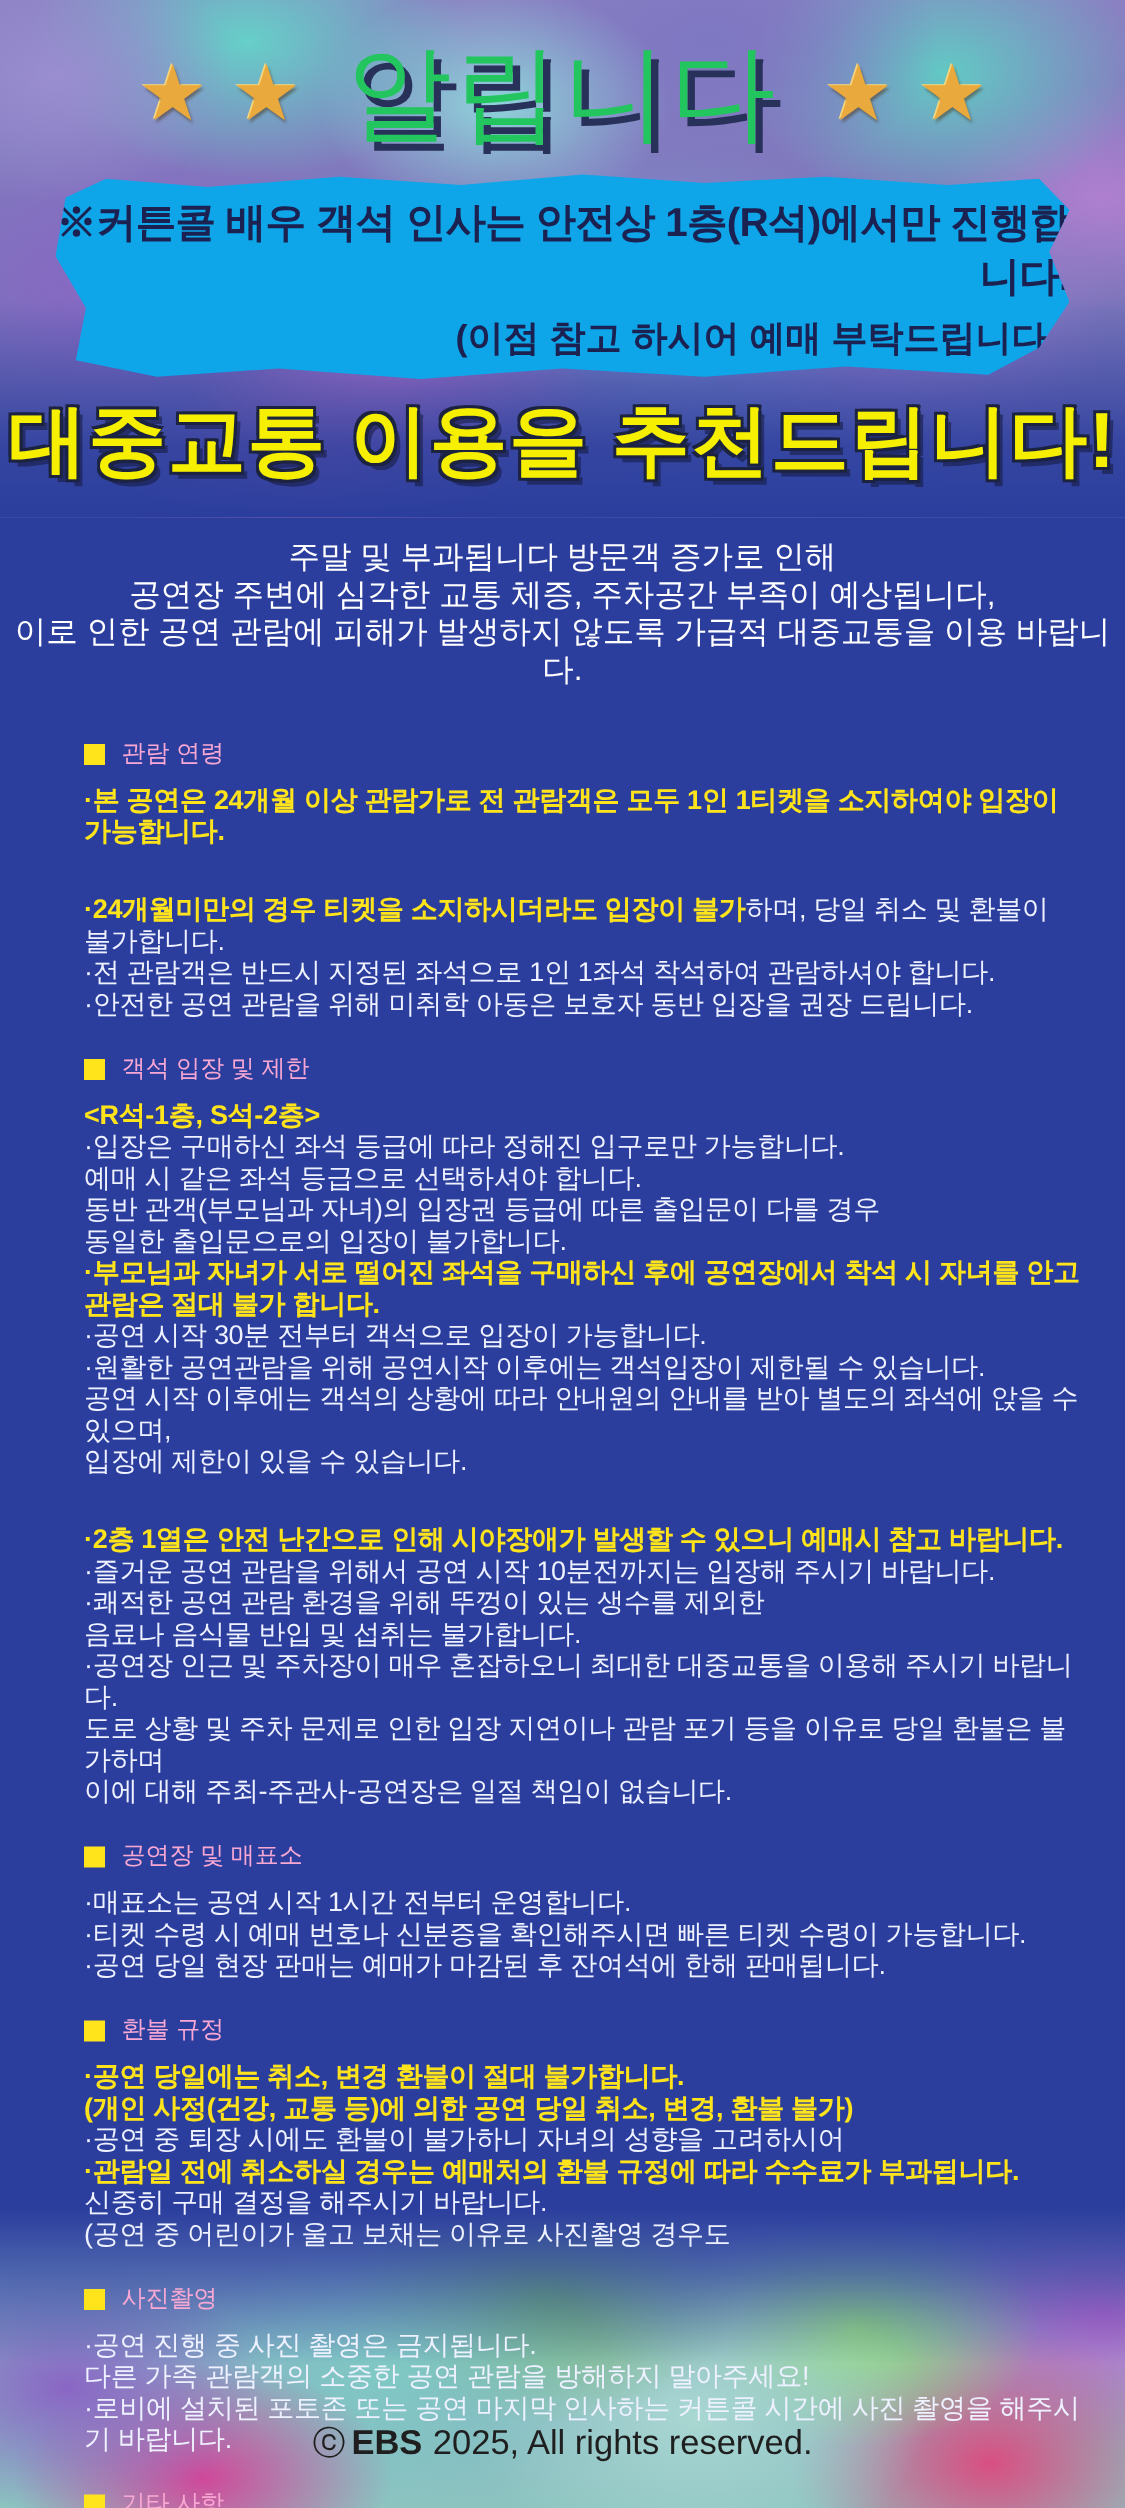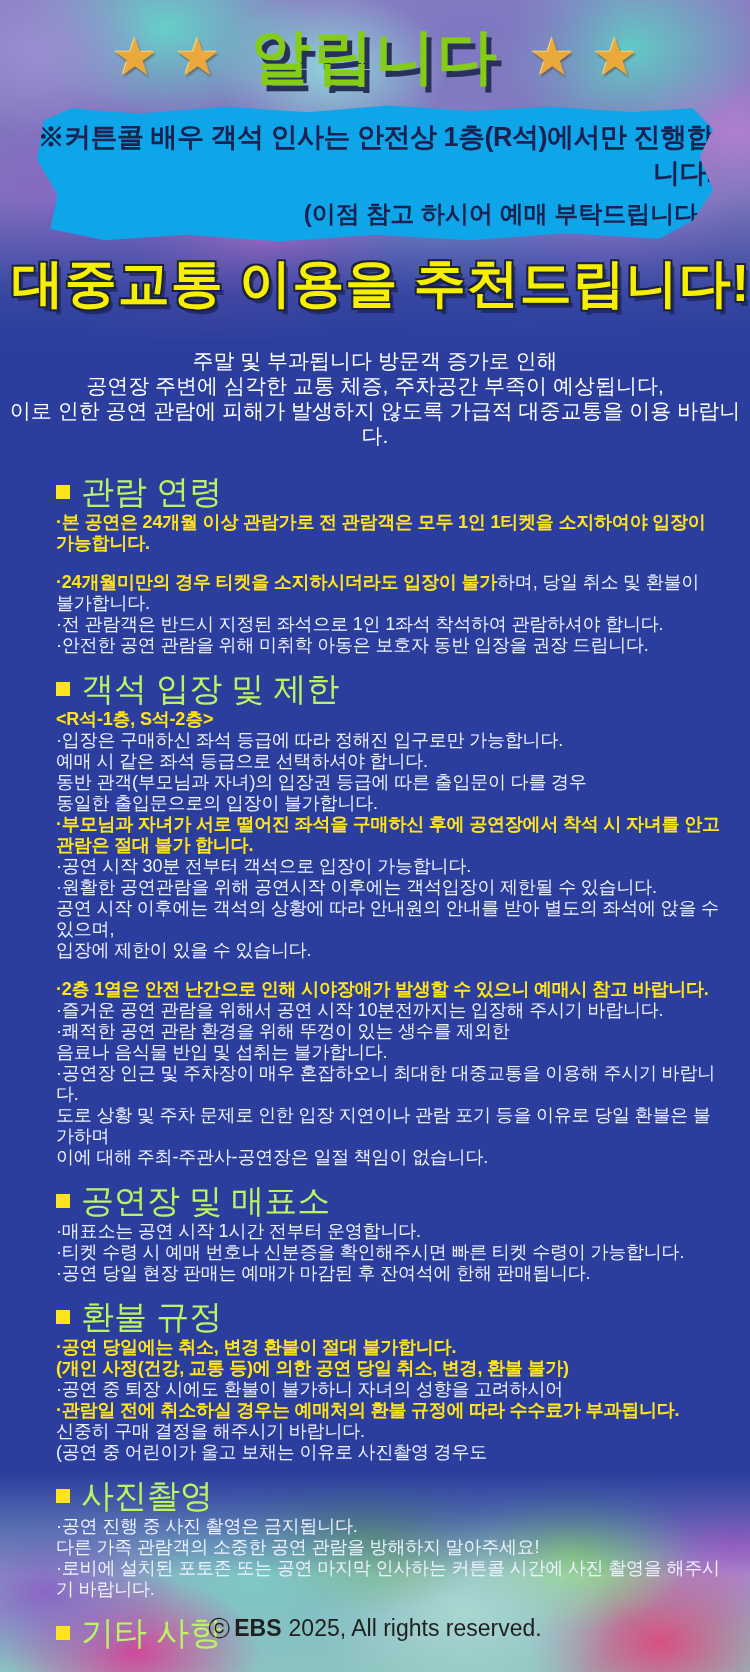--- a/index.html
+++ b/index.html
@@ -52,53 +52,53 @@
   
   .title-row {
     display:flex; justify-content:center; align-items:center;
     padding-top:24px; gap:16px;
   }
   .star {
     font-size:52px; line-height:1; color:#e9a93c;
     text-shadow:1px 2px 2px rgba(70,35,0,.45), -1px -1px 0 #f8d77c;
   }
   .page-title {
-    margin:0 14px; font-size:60px; font-weight:700; color:#84cc16;
+    margin:0 14px; font-size:70px; font-weight:400; color:#22c55e;
     letter-spacing:2px; line-height:1.1;
     text-shadow:5px 6px 0 #283159;
   }
 
   
   .banner {
     width:676px; margin:14px auto 0; padding:15px 0 13px;
     background:#0ea5e9; text-align:right;
     clip-path:polygon(1% 12%, 5% 3%, 15% 7%, 28% 2%, 40% 6%, 52% 1%, 64% 5%, 76% 2%, 88% 6%, 97% 3%, 100% 18%, 98% 38%, 100% 62%, 97% 84%, 92% 97%, 78% 93%, 64% 98%, 50% 94%, 36% 99%, 22% 94%, 10% 98%, 2% 90%, 3% 65%, 0% 40%);
   }
   .banner-line1 { font-size:27px; font-weight:800; color:#1b2150; letter-spacing:-0.5px; }
   .banner-line2 { font-size:24px; font-weight:800; color:#1b2150; margin-top:7px; }
 
   
   .transport {
-    margin:12px 0 0; text-align:right;
+    margin:12px 0 0; text-align:center;
     font-size:52px; font-weight:900; color:#f7ef00; letter-spacing:1px; line-height:1.1;
     text-shadow:2px 2px 0 #1c2340, -2px 2px 0 #1c2340, 2px -2px 0 #1c2340,
                 -2px -2px 0 #1c2340, 4px 5px 0 rgba(15,20,50,.5);
   }
 
   
   .intro { margin-top:36px; text-align:center; color:#ffffff; font-size:21px; line-height:25px; }
 
   
   .sections { margin:30px 30px 0 56px; }
   .section { margin-top:19px; }
   .sec-header { display:flex; align-items:center; gap:11px; margin-bottom:6px; }
   .bullet-sq { width:14px; height:14px; background:#ffe41c; flex:0 0 auto; }
-  .sec-title { font-size:33px; color:#bef264; line-height:28px; }
+  .sec-title { font-size:16px; color:#f9a8d4; line-height:28px; }
   .line { font-size:18px; line-height:21px; letter-spacing:-0.2px; }
-  .line.gap { margin-top:18px; }
+  .line.gap { margin-top:31px; }
   .seg-white { color:#eef1ff; }
   .seg-yellow { color:#ffe41c; font-weight:700; }
 
   
   .footer {
     position:absolute; left:0; right:0; bottom:28px; z-index:3;
     text-align:center; color:#1f1f1f; font-size:23px;
   }
   .footer .csym { font-size:22px; margin-right:4px; }
   .footer .brand { font-weight:700; margin-right:7px; }

